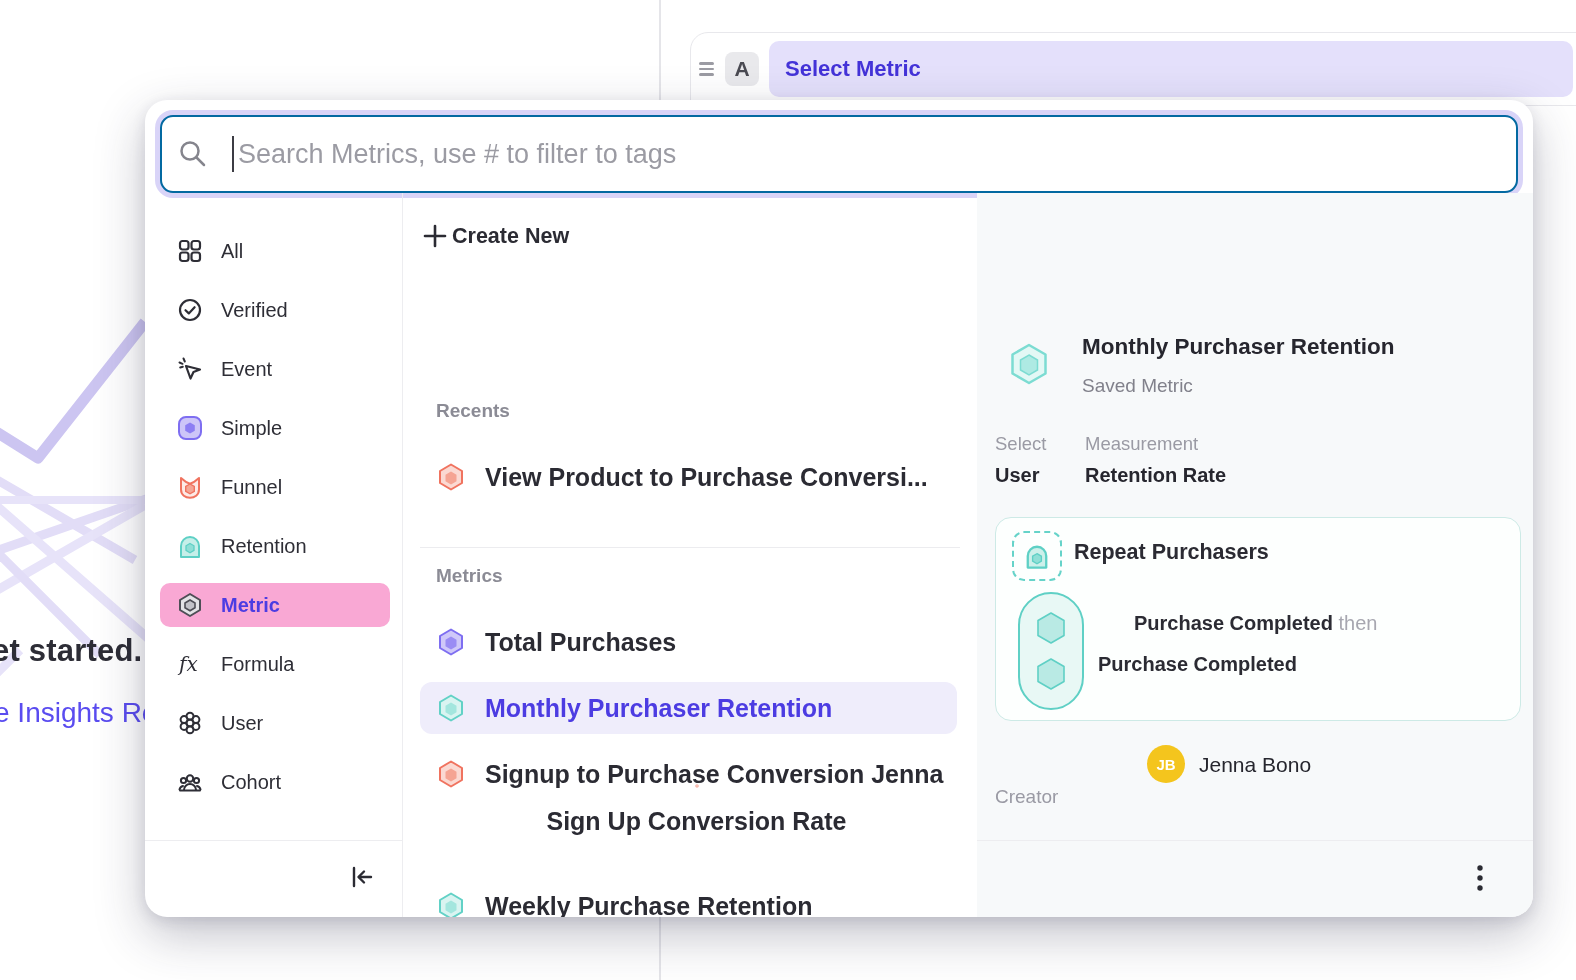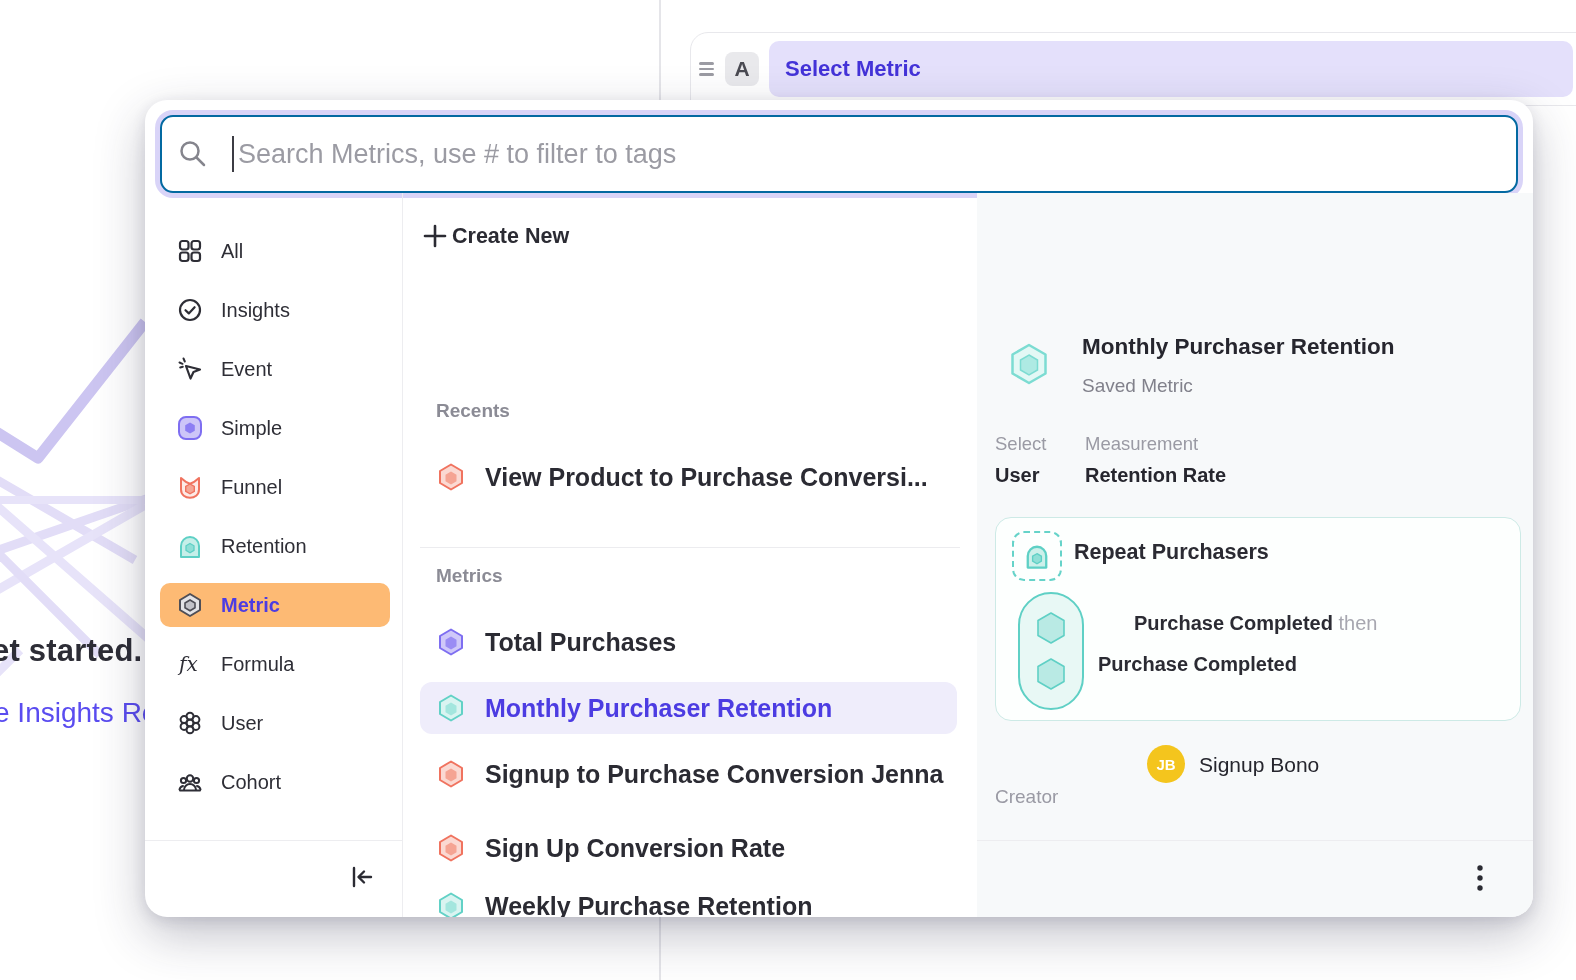--- a/index.html
+++ b/index.html
@@ -30,37 +30,37 @@
                 font-family:"Liberation Sans",sans-serif;}
   .search-input::placeholder{color:#9b9ba3;}
   
   .col-sidebar{position:absolute;left:0;top:93px;width:257px;height:724px;border-right:1px solid #ededf0;}
   .col-list{position:absolute;left:257px;top:93px;width:575px;height:724px;}
   .col-detail{position:absolute;left:832px;top:93px;width:556px;height:724px;background:#f7f9fa;}
   
   .side-items{position:absolute;left:15px;top:36px;width:230px;display:flex;flex-direction:column;gap:15px;}
   .side-item{height:44px;border-radius:10px;display:flex;align-items:center;padding-left:17px;gap:18px;cursor:pointer;}
   .side-item .lbl{font-size:20px;font-weight:500;color:#2e2e36;}
-  .side-item.selected{background:#fdba74;}
+  .side-item.selected{background:#f9a8d4;}
   .side-item.selected .lbl{color:#4c3ce2;font-weight:600;}
   .side-foot{position:absolute;left:0;right:0;top:647px;height:77px;border-top:1px solid #ededf0;}
   .collapse-btn{position:absolute;right:26px;top:22px;cursor:pointer;}
   
   .create-row{position:absolute;left:20px;top:30px;display:flex;align-items:center;gap:4px;cursor:pointer;}
   .create-row .lbl{font-size:21.5px;font-weight:600;color:#2b2b33;}
   .sec-label{position:absolute;left:34px;font-size:19px;font-weight:600;color:#8b8b95;}
   .recents-label{top:207px;}
   .metrics-label{top:372px;}
   .list-row{position:absolute;left:18px;width:537px;height:52px;border-radius:12px;display:flex;align-items:center;
             padding-left:16px;gap:19px;box-sizing:border-box;cursor:pointer;}
   .list-row .lbl{font-size:25px;font-weight:600;color:#2b2b33;white-space:nowrap;}
   .list-row.selected{background:#efedfb;}
   .list-row.selected .lbl{color:#4c3ce2;}
   .recent-row{top:258px;}
-  .mrow0{top:423px;} .mrow1{top:489px;} .mrow2{top:555px;} .mrow3{top:629px;} .mrow4{top:687px;}
+  .mrow0{top:423px;} .mrow1{top:489px;} .mrow2{top:555px;} .mrow3{top:591px;flex-direction:column;} .mrow4{top:687px;}
   .list-divider{position:absolute;left:18px;top:354px;width:540px;height:1px;background:#ececef;}
   
   .detail-head-icon{position:absolute;left:29px;top:148px;}
   .detail-title{position:absolute;left:105px;top:141px;font-size:22.5px;font-weight:700;color:#26262e;}
   .detail-sub{position:absolute;left:105px;top:182px;font-size:19px;color:#81818b;}
   .meta-label{position:absolute;font-size:18.5px;color:#9a9aa4;}
   .meta-value{position:absolute;font-size:20px;font-weight:600;color:#26262e;}
   .grp-l{left:18px;top:240px;} .grp-v{left:18px;top:271px;}
   .mea-l{left:108px;top:240px;} .mea-v{left:108px;top:271px;}
   .rp-card{position:absolute;left:18px;top:324px;width:524px;height:202px;border:1.5px solid #cdeae6;border-radius:16px;
@@ -129,21 +129,21 @@
             <rect x="3" y="14.5" width="8.5" height="8.5" rx="2.5" fill="none" stroke="#2e2e36" stroke-width="2.2"></rect>
             <rect x="14.5" y="14.5" width="8.5" height="8.5" rx="2.5" fill="none" stroke="#2e2e36" stroke-width="2.2"></rect>
           </svg>
           <span class="lbl">All</span>
         </div>
         <div class="side-item">
           <svg width="26" height="26" viewBox="0 0 26 26">
             <circle cx="13" cy="13" r="10" fill="none" stroke="#2e2e36" stroke-width="2.2"></circle>
             <polyline points="8.5,13.2 11.8,16.4 17.6,10.2" fill="none" stroke="#2e2e36" stroke-width="2.2" stroke-linecap="round" stroke-linejoin="round"></polyline>
           </svg>
-          <span class="lbl">Insights</span>
+          <span class="lbl">Verified</span>
         </div>
         <div class="side-item">
           <svg width="26" height="26" viewBox="0 0 26 26">
             <path d="M9 10 L23 13.5 L16.5 16 L13.5 22.5 Z" fill="none" stroke="#2e2e36" stroke-width="2.2" stroke-linejoin="round"></path>
             <line x1="6.5" y1="2.5" x2="7.8" y2="5.5" stroke="#2e2e36" stroke-width="2" stroke-linecap="round"></line>
             <line x1="2.5" y1="6.5" x2="5.5" y2="7.8" stroke="#2e2e36" stroke-width="2" stroke-linecap="round"></line>
             <line x1="3.2" y1="11.5" x2="5.8" y2="10.8" stroke="#2e2e36" stroke-width="2" stroke-linecap="round"></line>
           </svg>
           <span class="lbl">Event</span>
         </div>
@@ -313,21 +313,21 @@
           <svg width="32" height="34" viewBox="0 0 32 34">
             <path d="M16 2 L29 9.5 V24.5 L16 32 L3 24.5 V9.5 Z" fill="#b9eae4" stroke="#5fd0c5" stroke-width="1.6" stroke-linejoin="round"></path>
           </svg>
         </div>
         <div class="rp-step1"><span>Purchase Completed </span><span class="then">then</span></div>
         <div class="rp-step2">Purchase Completed</div>
       </div>
 
       <div class="creator-label">Creator</div>
       <div class="avatar">JB</div>
-      <div class="creator-name">Signup Bono</div>
+      <div class="creator-name">Jenna Bono</div>
 
       <div class="detail-foot">
         <div class="kebab-btn">
           <svg width="30" height="34" viewBox="0 0 30 34">
             <circle cx="15" cy="7" r="2.7" fill="#2b2b33"></circle>
             <circle cx="15" cy="17" r="2.7" fill="#2b2b33"></circle>
             <circle cx="15" cy="27" r="2.7" fill="#2b2b33"></circle>
           </svg>
         </div>
       </div>

